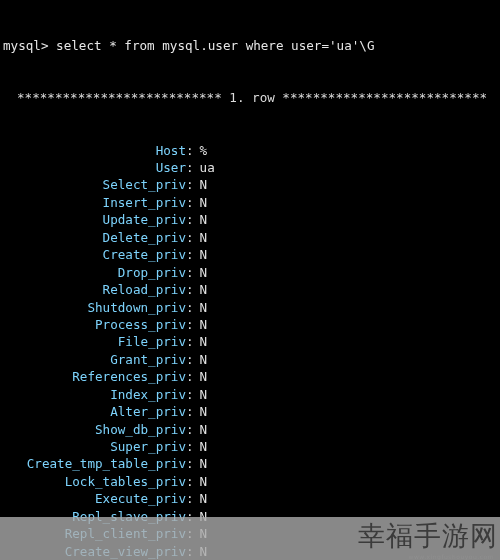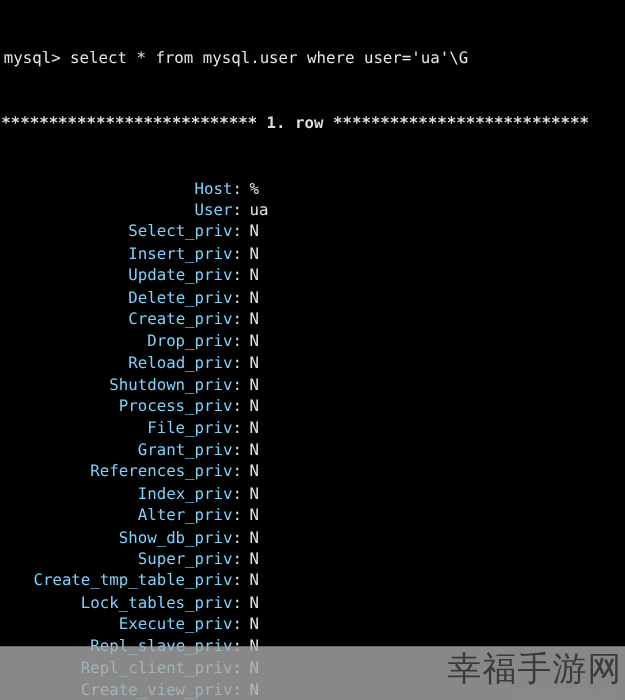--- a/index.html
+++ b/index.html
@@ -31,21 +31,21 @@
     box-sizing: border-box;
     white-space: pre;
   }
   .tline {
     display: block;
     height: 17.45px;
     white-space: pre;
     color: #d9d9d9;
   }
   .tline.cmd { color: #e6e6e6; padding-left: 3px; }
-  .tline.sep { color: #dcdcdc; letter-spacing: 0px; padding-left: 1px; font-weight: bold; }
+  .tline.sep { color: #dcdcdc; letter-spacing: 0px; padding-left: 17px; }
 
   
   .kv {
     display: block;
     height: 17.45px;
     white-space: pre;
   }
   .kv .k {
     display: inline-block;
     width: 186px;

